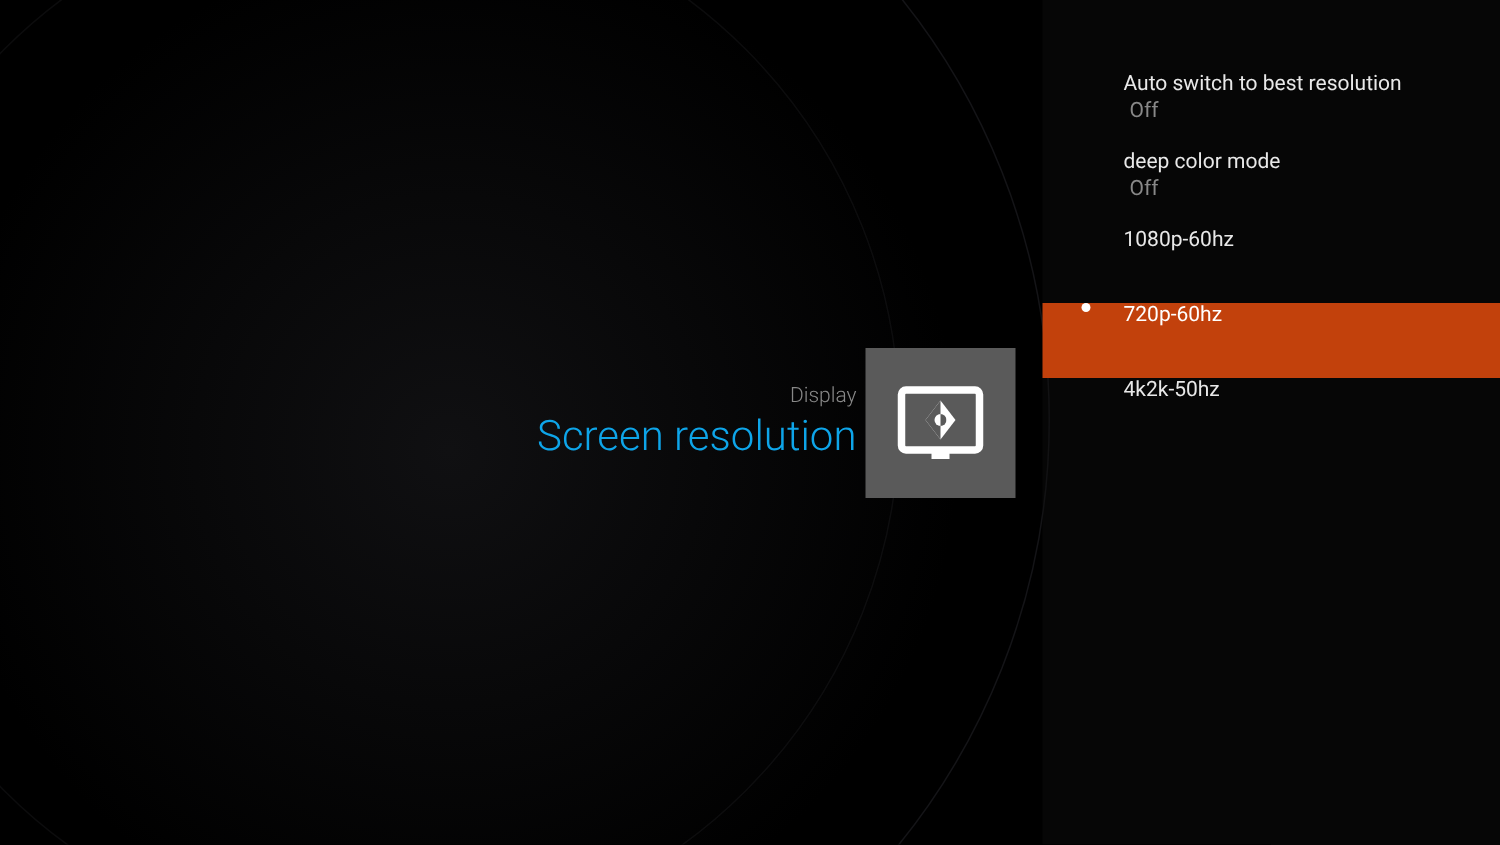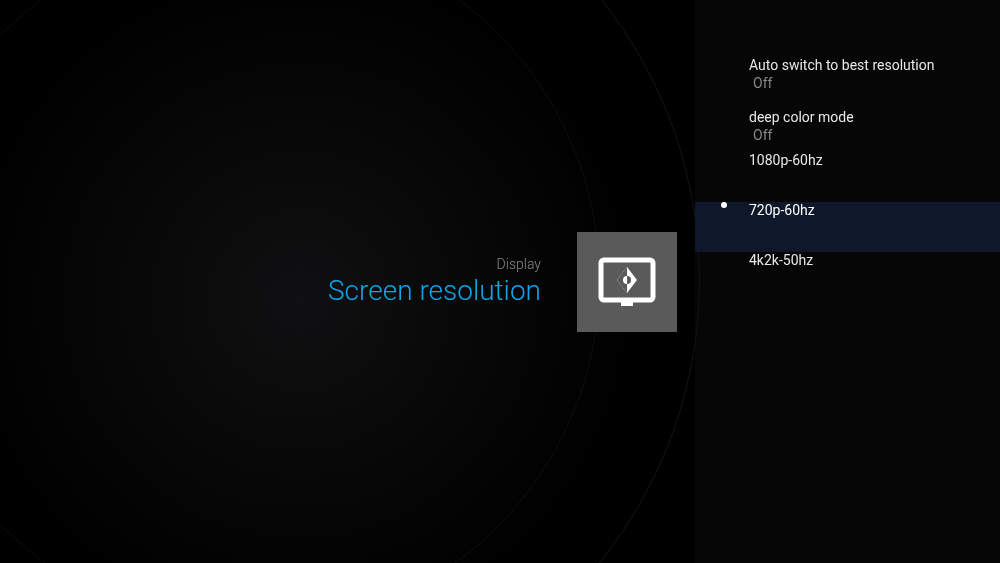--- a/index.html
+++ b/index.html
@@ -52,21 +52,21 @@
       width: 695px;
       height: 563px;
       display: flex;
       align-items: center;
       justify-content: flex-end;
       padding-right: 18px;
     }
     .header-block {
       display: flex;
       align-items: center;
-      gap: 36px;
+      gap: 6px;
     }
     .header-text {
       text-align: right;
     }
     .breadcrumb {
       color: #888;
       font-size: 14px;
       font-weight: 300;
       margin-bottom: 2px;
     }
@@ -97,35 +97,35 @@
       display: flex;
       align-items: flex-start;
       padding-left: 54px;
       position: relative;
       cursor: pointer;
     }
     .list-item.with-sub {
       height: 52px;
       flex-direction: column;
       align-items: flex-start;
-      justify-content: center;
+      justify-content: flex-start;
     }
     .list-item .label {
       color: #e8e8e8;
       font-size: 14px;
       font-weight: 400;
     }
     .list-item .sublabel {
       color: #888;
       font-size: 14px;
       margin-top: 2px;
       padding-left: 4px;
     }
     .list-item.selected {
-      background: #0f172a;
+      background: #c2410c;
     }
     .list-item.selected .label {
       color: #fff;
     }
     .radio-dot {
       position: absolute;
       left: 26px;
       width: 6px;
       height: 6px;
       border-radius: 50%;

